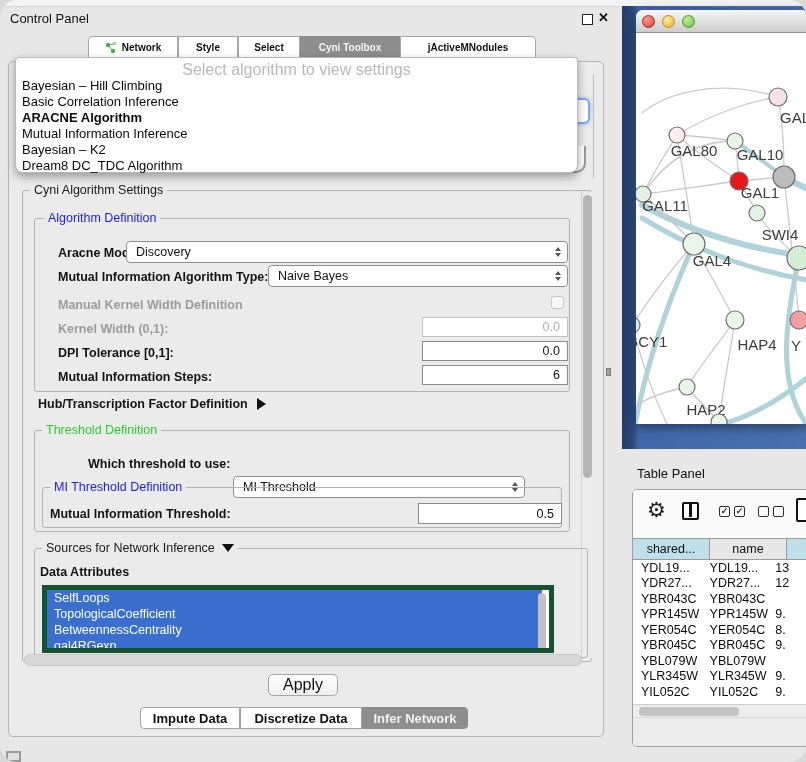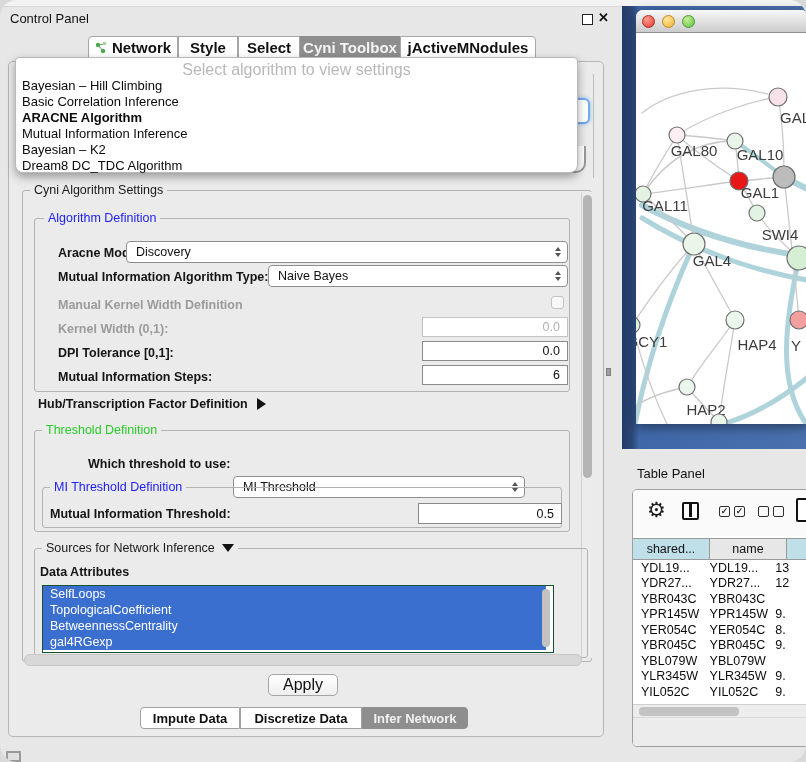--- a/index.html
+++ b/index.html
@@ -6,21 +6,21 @@
   #app{position:relative;width:806px;height:762px;background:#e7e7e7;overflow:hidden;
        font-family:"Liberation Sans",sans-serif;color:#1a1a1a;border-radius:17px;}
   .abs{position:absolute;}
   
   .topstrip{left:0;top:0;width:806px;height:6px;background:#f3f3f3;border-bottom:1px solid #d6d6d6;}
   .cp-title{left:10px;top:11px;font-size:13px;color:#111;}
   .float-ic{left:582px;top:14px;width:9px;height:9px;border:1.5px solid #222;background:#fff;}
   .close-ic{left:598px;top:10px;font-size:13px;font-weight:bold;color:#111;}
   
   .tab{position:absolute;top:36px;height:22px;background:#fff;border:1px solid #a6a6a6;
-       display:flex;align-items:center;justify-content:center;font-size:15px;font-weight:600;color:#111;box-sizing:border-box;}
+       display:flex;align-items:center;justify-content:center;font-size:10px;font-weight:600;color:#111;box-sizing:border-box;}
   .tab.first{border-radius:4px 0 0 0;}
   .tab.last{border-radius:0 4px 0 0;}
   .tab.selected{background:#8e8e8e;color:#f4f4f4;border-color:#8e8e8e;}
   .tab .net-ic{margin-right:5px;display:inline-flex;}
   
   .cp-content{left:8px;top:61px;width:596px;height:676px;background:#ebebeb;border:1px solid #b5b5b5;border-radius:5px;box-sizing:border-box;}
   
   .popup{left:15px;top:57px;width:563px;height:116px;background:#fff;border:1px solid #b9b9b9;
          border-radius:4px 4px 8px 8px;box-shadow:0 4px 10px rgba(0,0,0,.35);z-index:10;box-sizing:border-box;}
   .popup-prompt{left:0;top:3px;width:100%;text-align:center;font-size:16px;color:#b8b8b8;position:absolute;}
@@ -47,21 +47,21 @@
   .spin i.up{border-bottom:4px solid #555;}
   .spin i.dn{border-top:4px solid #555;}
   
   .tfield{position:absolute;background:#fff;border:1px solid #8a8a8a;font-size:12.5px;color:#111;
           display:flex;align-items:center;justify-content:flex-end;padding:0 7px;box-sizing:border-box;}
   .tfield.disabled{border-color:#c2c2c2;color:#b0b0b0;}
   .checkbox{position:absolute;width:13px;height:13px;border:1px solid #c4c4c4;border-radius:3px;background:#f7f7f7;box-sizing:border-box;}
   .arrow-right{display:inline-block;width:0;height:0;border-top:6px solid transparent;border-bottom:6px solid transparent;border-left:9px solid #111;}
   .arrow-down{display:inline-block;width:0;height:0;border-left:6px solid transparent;border-right:6px solid transparent;border-top:8px solid #111;}
   
-  .attr-list{left:42px;top:585px;width:512px;height:68px;background:#fff;border:1px solid #14532d;box-sizing:border-box;overflow:hidden;}
+  .attr-list{left:42px;top:585px;width:512px;height:68px;background:#fff;border:5px solid #14532d;box-sizing:border-box;overflow:hidden;}
   .attr-item{height:16px;line-height:16px;font-size:12.5px;color:#fff;padding-left:7px;width:calc(100% - 14px);}
   .attr-thumb{position:absolute;right:3px;top:3px;width:8px;height:58px;background:#c2c2c2;border-radius:4px;}
   .hscroll{left:24px;top:654px;width:558px;height:12px;background:#d8d8d8;border:1px solid #c6c6c6;border-radius:6px;box-sizing:border-box;}
   .vscroll-track{left:581px;top:192px;width:12px;height:466px;background:#ececec;border-left:1px solid #d0d0d0;box-sizing:border-box;}
   .vscroll-thumb{left:583px;top:195px;width:9px;height:283px;background:#b5b5b5;border-radius:4.5px;}
   
   .apply{left:268px;top:674px;width:70px;height:22px;background:linear-gradient(#ffffff,#efefef);
          border:1px solid #a5a5a5;border-radius:5px;display:flex;align-items:center;justify-content:center;font-size:16px;color:#111;box-sizing:border-box;}
   .btab{position:absolute;top:707px;height:22px;background:#fff;border:1px solid #a2a2a2;box-sizing:border-box;
         display:flex;align-items:center;justify-content:center;font-size:13px;font-weight:600;color:#111;}

